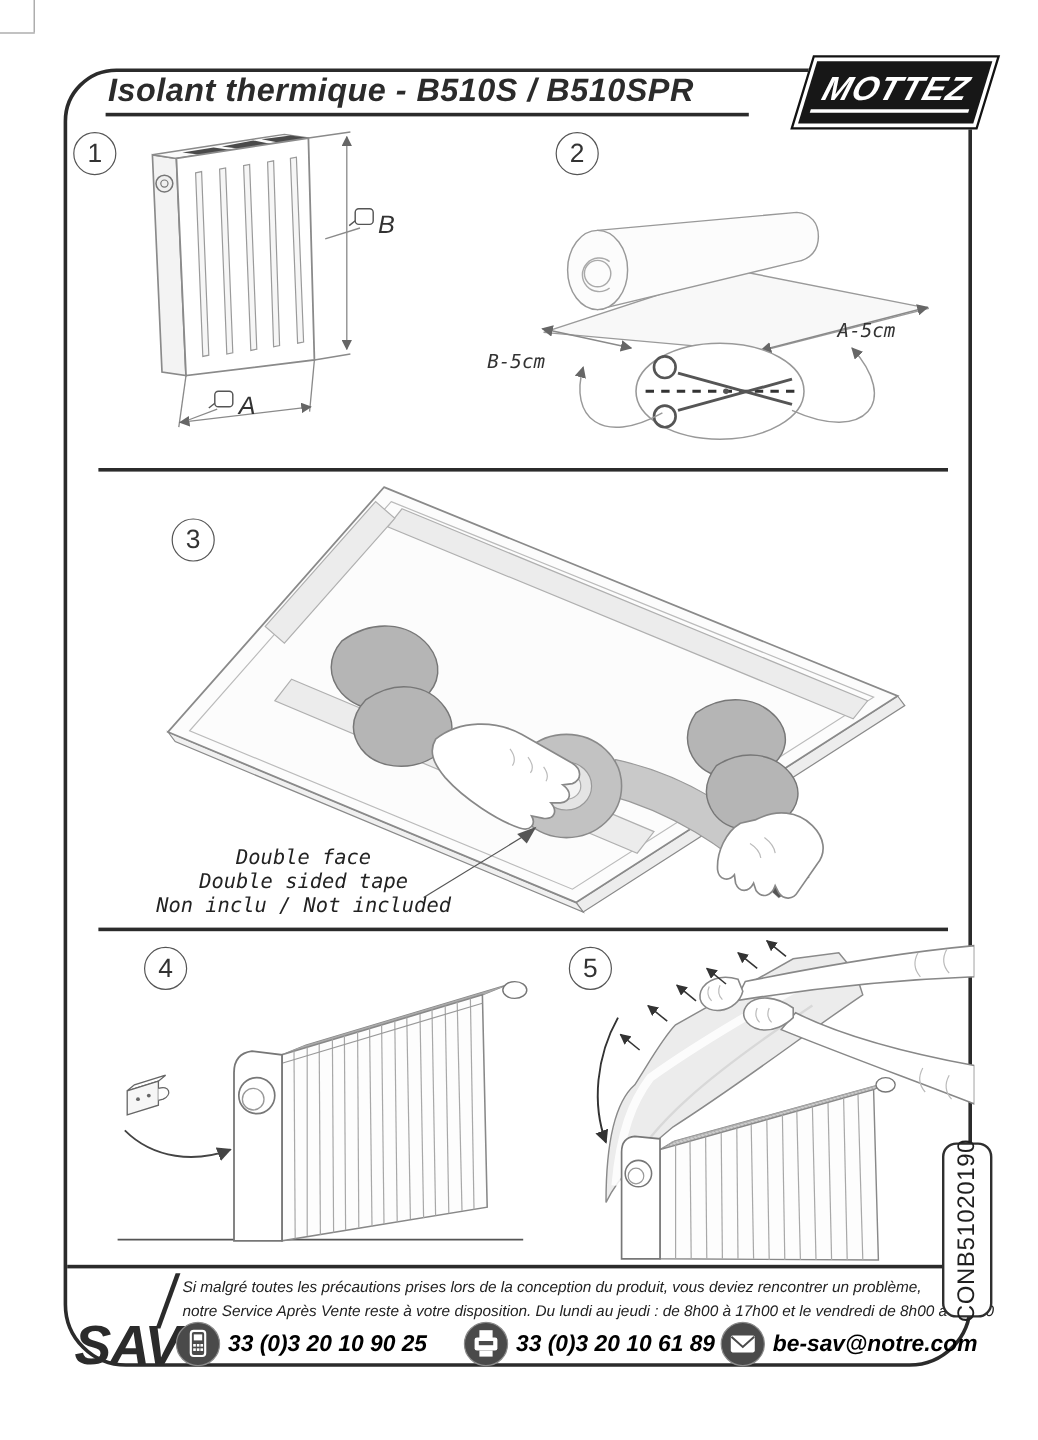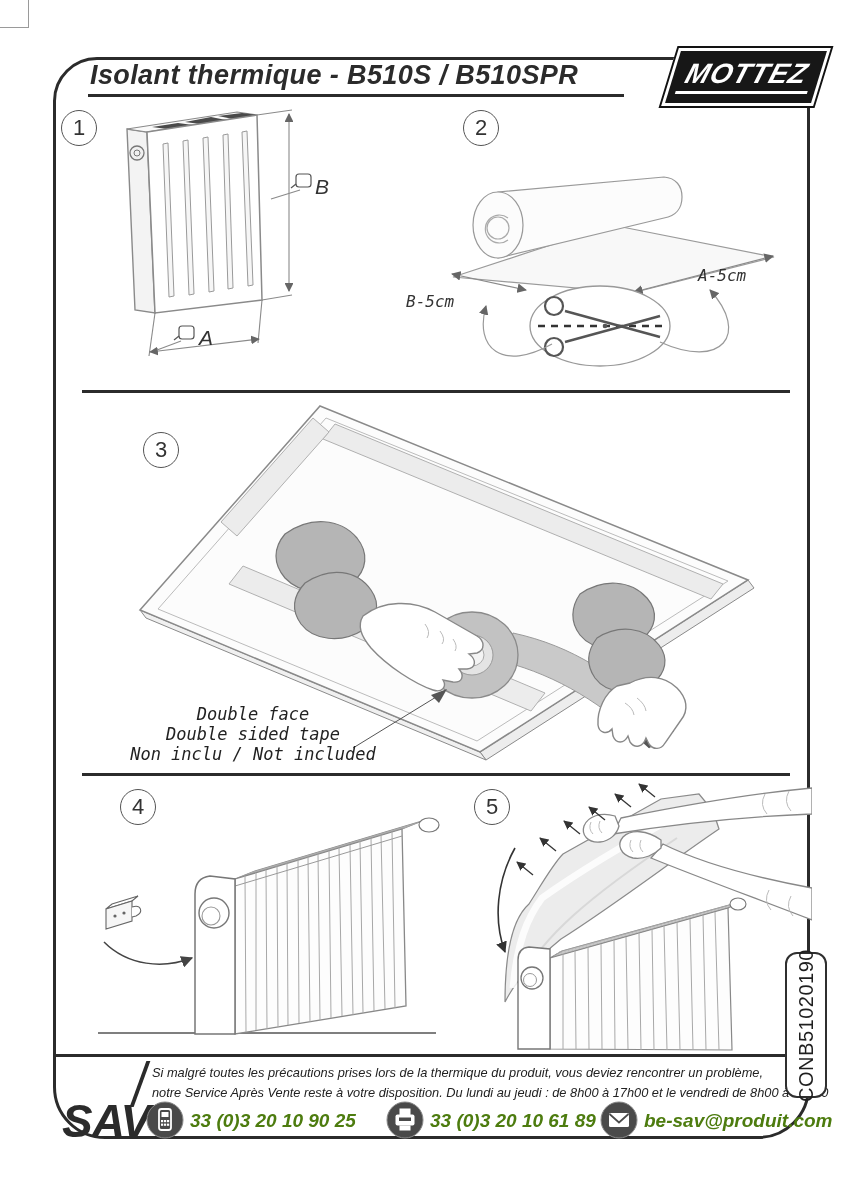--- a/index.html
+++ b/index.html
@@ -27,21 +27,21 @@
   .d3{left:56px;top:1054px;width:754px;}
   .stepnum{width:34px;height:34px;border:1.7px solid #555;border-radius:50%;background:#fff;
            font-size:22px;color:#333;display:flex;align-items:center;justify-content:center;}
   .conb{left:785px;top:952px;width:42px;height:146px;background:#fff;border:2.5px solid #2f2f2f;
         border-radius:12px;box-sizing:border-box;display:flex;align-items:center;justify-content:center;z-index:6;}
   .conb span{transform:rotate(-90deg);white-space:nowrap;font-size:20px;color:#1f1f1f;letter-spacing:.5px;}
   .sav-label{left:62px;top:1058px;font-size:46px;font-weight:bold;font-style:italic;letter-spacing:-1px;margin-top:36px;}
   .sav-slash{left:138px;top:1061px;width:3.5px;height:46px;background:#2b2b2b;transform:skewX(-20deg);}
   .sav-text{left:152px;top:1063px;font-size:12.8px;font-style:italic;color:#222;line-height:1.55;}
   .sav-text div{white-space:nowrap;}
-  .contact-text{top:1110px;font-size:19px;font-weight:bold;font-style:italic;color:#4d7c0f;white-space:nowrap;}
+  .contact-text{top:1110px;font-size:19px;font-weight:bold;font-style:italic;color:#000000;white-space:nowrap;}
   svg text{font-family:"Liberation Sans",sans-serif;}
   .monoTxt{font-family:"DejaVu Sans Mono",monospace;font-style:italic;}
 </style>
 </head>
 <body>
 
 <div class="page">
 
   <div class="abs corner-v"></div>
   <div class="abs corner-h"></div>
@@ -291,21 +291,21 @@
     <path d="M68,70 C50,102 46,142 58,174" fill="none" stroke="#333" stroke-width="1.6" marker-end="url(#ar5)"></path>
   </svg>
 
   <div class="abs conb">
     <span>CONB51020190</span>
   </div>
 
   <div class="abs sav-label">SAV</div>
   <div class="abs sav-slash"></div>
   <div class="abs sav-text">
-    <div>Si malgré toutes les précautions prises lors de la thermique du produit, vous deviez rencontrer un problème,</div>
+    <div>Si malgré toutes les précautions prises lors de la conception du produit, vous deviez rencontrer un problème,</div>
     <div>notre Service Après Vente reste à votre disposition. Du lundi au jeudi : de 8h00 à 17h00 et le vendredi de 8h00 à 15h00</div>
   </div>
 
   <svg class="abs" style="left:146px;top:1101px;" width="38" height="38" viewBox="0 0 38 38">
     <circle cx="19" cy="19" r="18" fill="#4a4a4a" stroke="#8a8a8a" stroke-width="1"></circle>
     <rect x="13" y="8" width="12" height="21" rx="2.5" fill="none" stroke="#fff" stroke-width="1.8"></rect>
     <rect x="15.5" y="11" width="7" height="5" fill="#fff"></rect>
     <g fill="#fff">
       <rect x="15" y="19" width="2.2" height="2.2"></rect>
         <rect x="18" y="19" width="2.2" height="2.2"></rect>
@@ -324,15 +324,15 @@
     <rect x="13" y="16.5" width="12" height="3.5" fill="#4a4a4a"></rect>
     <rect x="13.5" y="24.5" width="11" height="5" fill="#fff"></rect>
   </svg>
   <div class="abs contact-text" style="left:430px;">33 (0)3 20 10 61 89</div>
 
   <svg class="abs" style="left:600px;top:1101px;" width="38" height="38" viewBox="0 0 38 38">
     <circle cx="19" cy="19" r="18" fill="#4a4a4a" stroke="#8a8a8a" stroke-width="1"></circle>
     <rect x="9" y="12" width="20" height="14" rx="1.5" fill="#fff"></rect>
     <polyline points="9.5,13 19,21.5 28.5,13" fill="none" stroke="#4a4a4a" stroke-width="1.7"></polyline>
   </svg>
-  <div class="abs contact-text" style="left:644px;">be-sav@produit.com</div>
+  <div class="abs contact-text" style="left:644px;">be-sav@notre.com</div>
 
 </div>
 
 </body></html>

